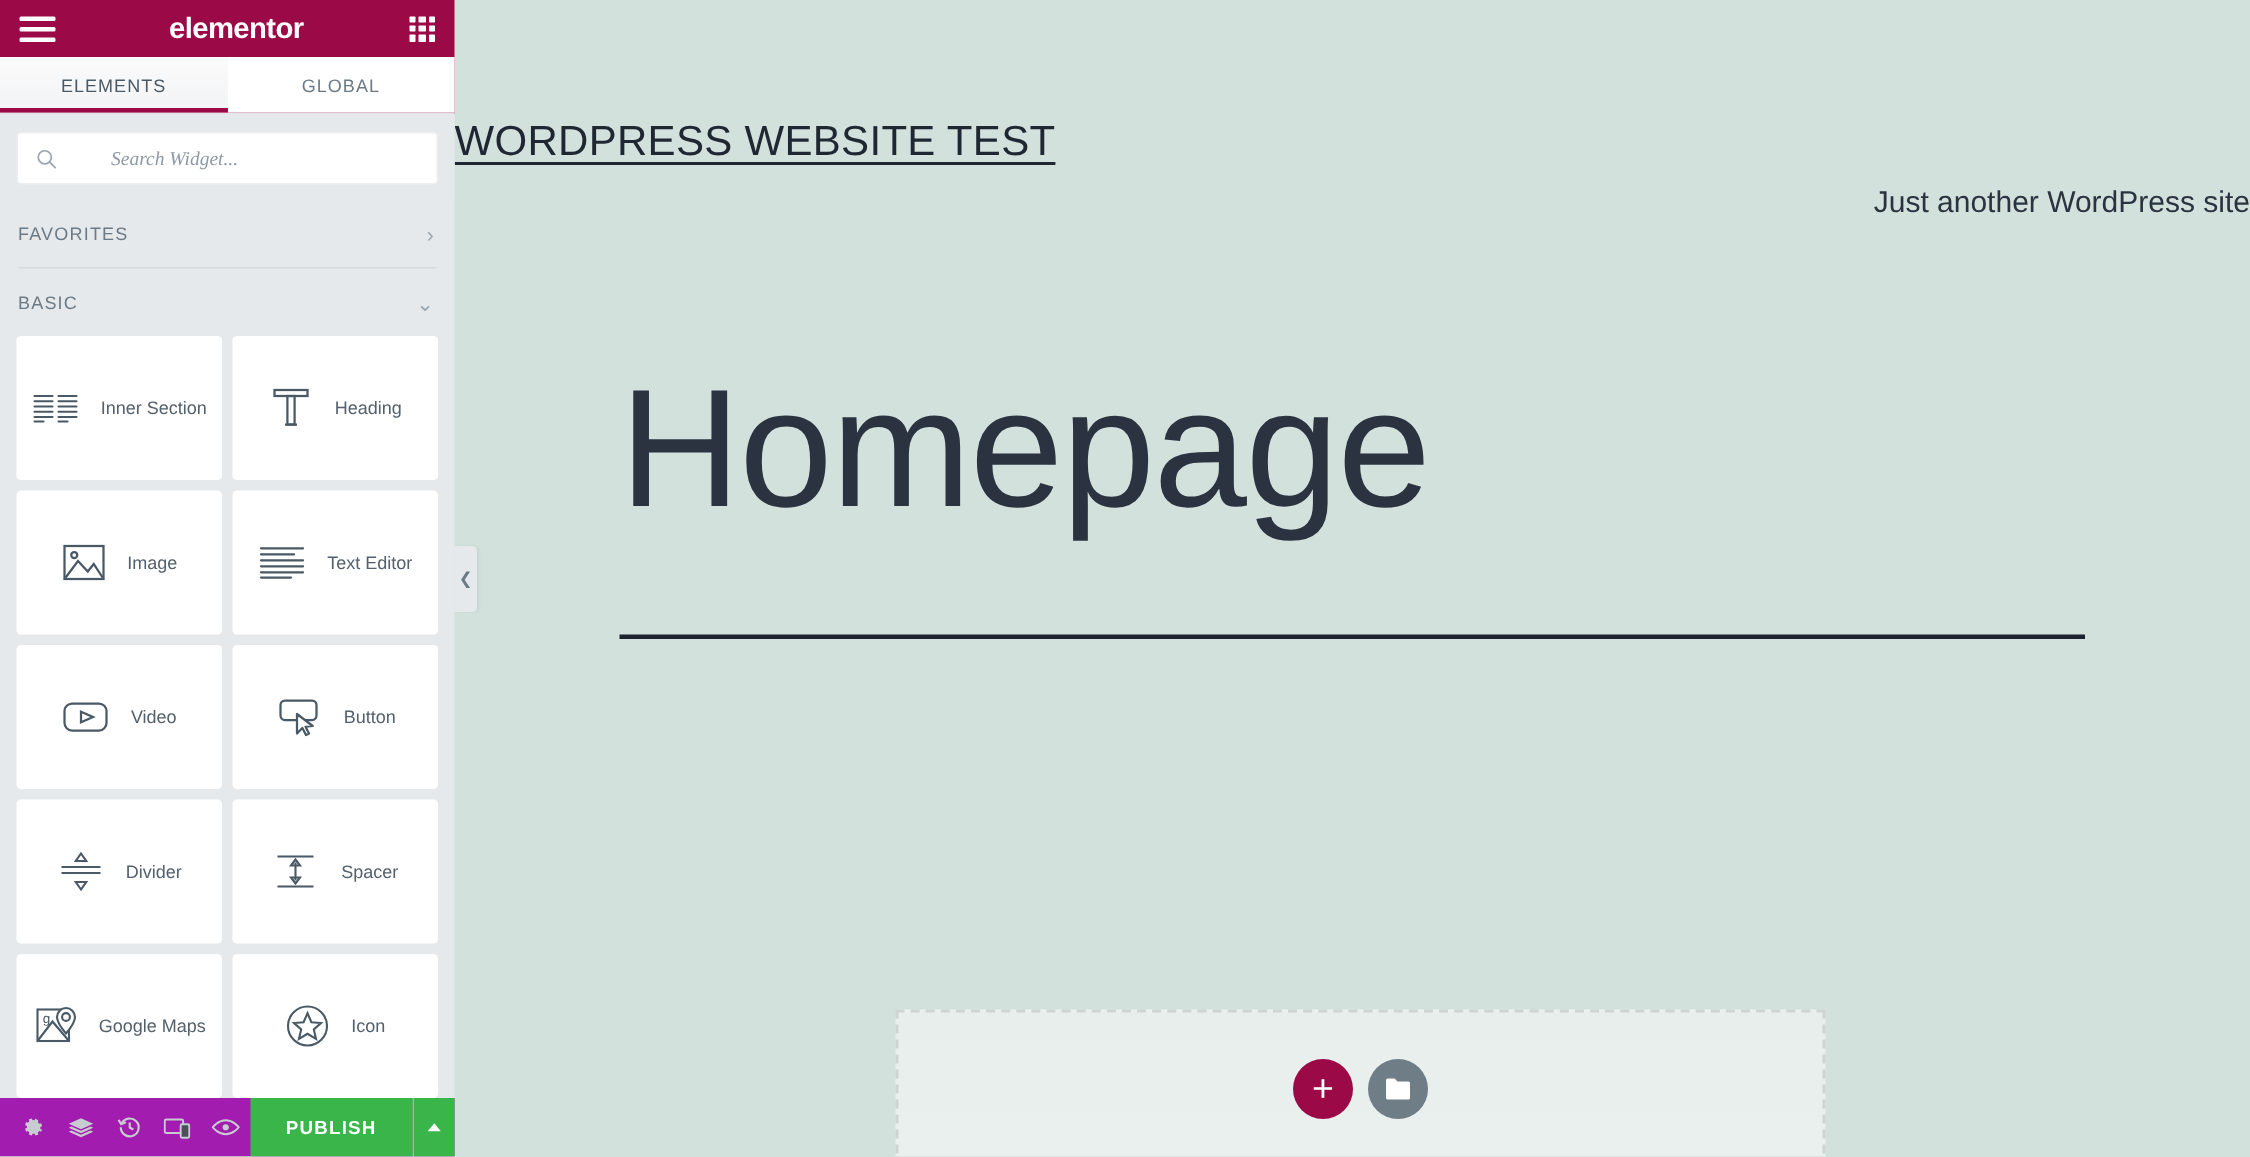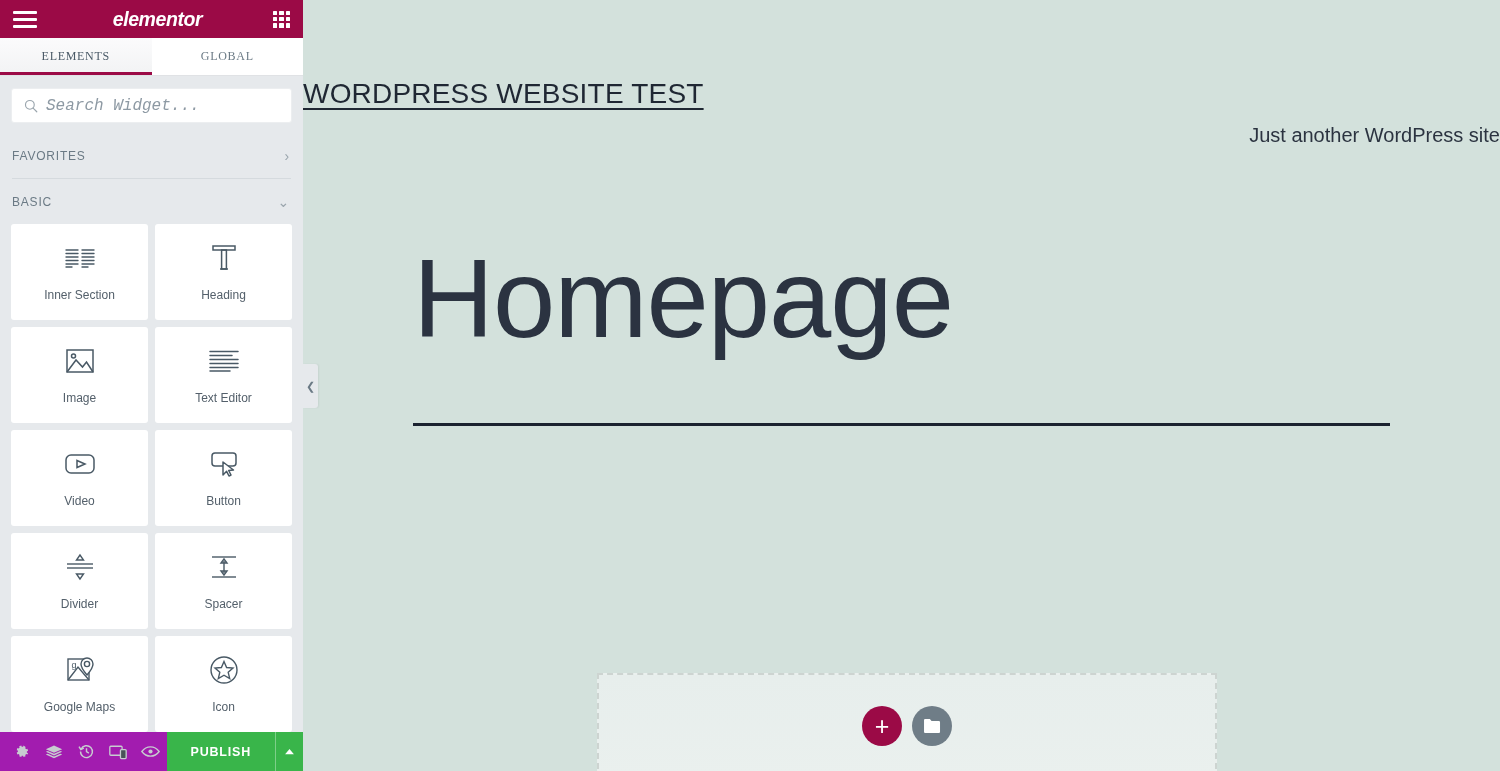--- a/index.html
+++ b/index.html
@@ -30,35 +30,34 @@
   }
   .hamburger {
     width: 24px; height: 17px;
     display: flex; flex-direction: column; justify-content: space-between;
     cursor: pointer;
   }
   .hamburger span { display:block; height: 3px; background: #fff; border-radius: 1px; }
   #brand {
     position: absolute; left: 12px; right: 0; text-align: center;
     font-size: 19.5px; font-weight: bold; color: #fff;
-    letter-spacing: -0.4px; pointer-events: none; font-style: italic;
+    letter-spacing: -0.4px; pointer-events: none;
   }
   .grid-icon {
     width: 17px; height: 17px;
     display: grid; grid-template-columns: repeat(3, 1fr); grid-template-rows: repeat(3, 1fr);
     gap: 2px; cursor: pointer; position: relative; z-index: 2;
   }
   .grid-icon i { display:block; background:#fff; border-radius:0.5px; }
 
   
   #panel-tabs {
     height: 38px; min-height: 38px;
     display: flex; background: #be185d;
     border-bottom: 1px solid #e0e2e5;
-    font-family: Liberation Serif, serif;
   }
   .ptab {
     flex: 1; display: flex; align-items: center; justify-content: center;
     font-size: 12px; color: #6b7a85; letter-spacing: 0.7px;
     cursor: pointer; background: #fff; position: relative;
   }
   .ptab.active {
     background: linear-gradient(#fbfbfc, #f2f3f4);
     color: #4a5a67;
     box-shadow: inset 0 -3px 0 #9b0a46;
@@ -67,22 +66,22 @@
   
   #search-wrap { padding: 12px 11px 10px 11px; background: #e6e9ec; }
   #search-box {
     height: 35px; background: #fff; border-radius: 3px;
     display: flex; align-items: center; padding: 0 12px;
     border: 1px solid #eceef0;
   }
   #search-box svg { flex: 0 0 auto; margin-right: 8px; }
   #search-input {
     border: 0; outline: none; flex: 1;
-    font-family: Liberation Mono, monospace;
-    font-size: 16px; font-style: italic; color: #6b7a85; background: transparent;
+    font-family: Liberation Serif, serif;
+    font-size: 13px; font-style: italic; color: #6b7a85; background: transparent; margin-left: 28px;
   }
   #search-input::placeholder { color: #8d99a3; font-style: italic; opacity: 1; }
 
   
   #panel-body { flex: 1; overflow: hidden; position: relative; }
 
   .cat-head {
     height: 45px; display: flex; align-items: center; justify-content: space-between;
     padding: 0 13px 0 12px; cursor: pointer;
     font-size: 12px; color: #6b7a85; letter-spacing: 0.8px;
@@ -90,21 +89,21 @@
   .cat-sep { height: 1px; background: #d5dade; margin: 0 12px; }
   .chev { color: #9aa5ad; font-size: 14px; line-height: 1; }
 
   .widget-grid {
     display: grid; grid-template-columns: 1fr 1fr;
     gap: 7px; padding: 0 11px;
   }
   .widget {
     background: #fff; border-radius: 3px;
     height: 96px;
-    display: flex; flex-direction: column; align-items: center; justify-content: center;
+    display: flex; flex-direction: row; align-items: center; justify-content: center;
     cursor: move; gap: 14px;
   }
   .widget .wicon { color: #495965; display:flex; align-items:center; justify-content:center; height: 32px; }
   .widget .wlabel { font-size: 12px; color: #54606b; }
 
   
   #panel-toggle {
     position: absolute; left: 303px; top: 364px;
     width: 15px; height: 44px;
     background: #e6e9ec;

